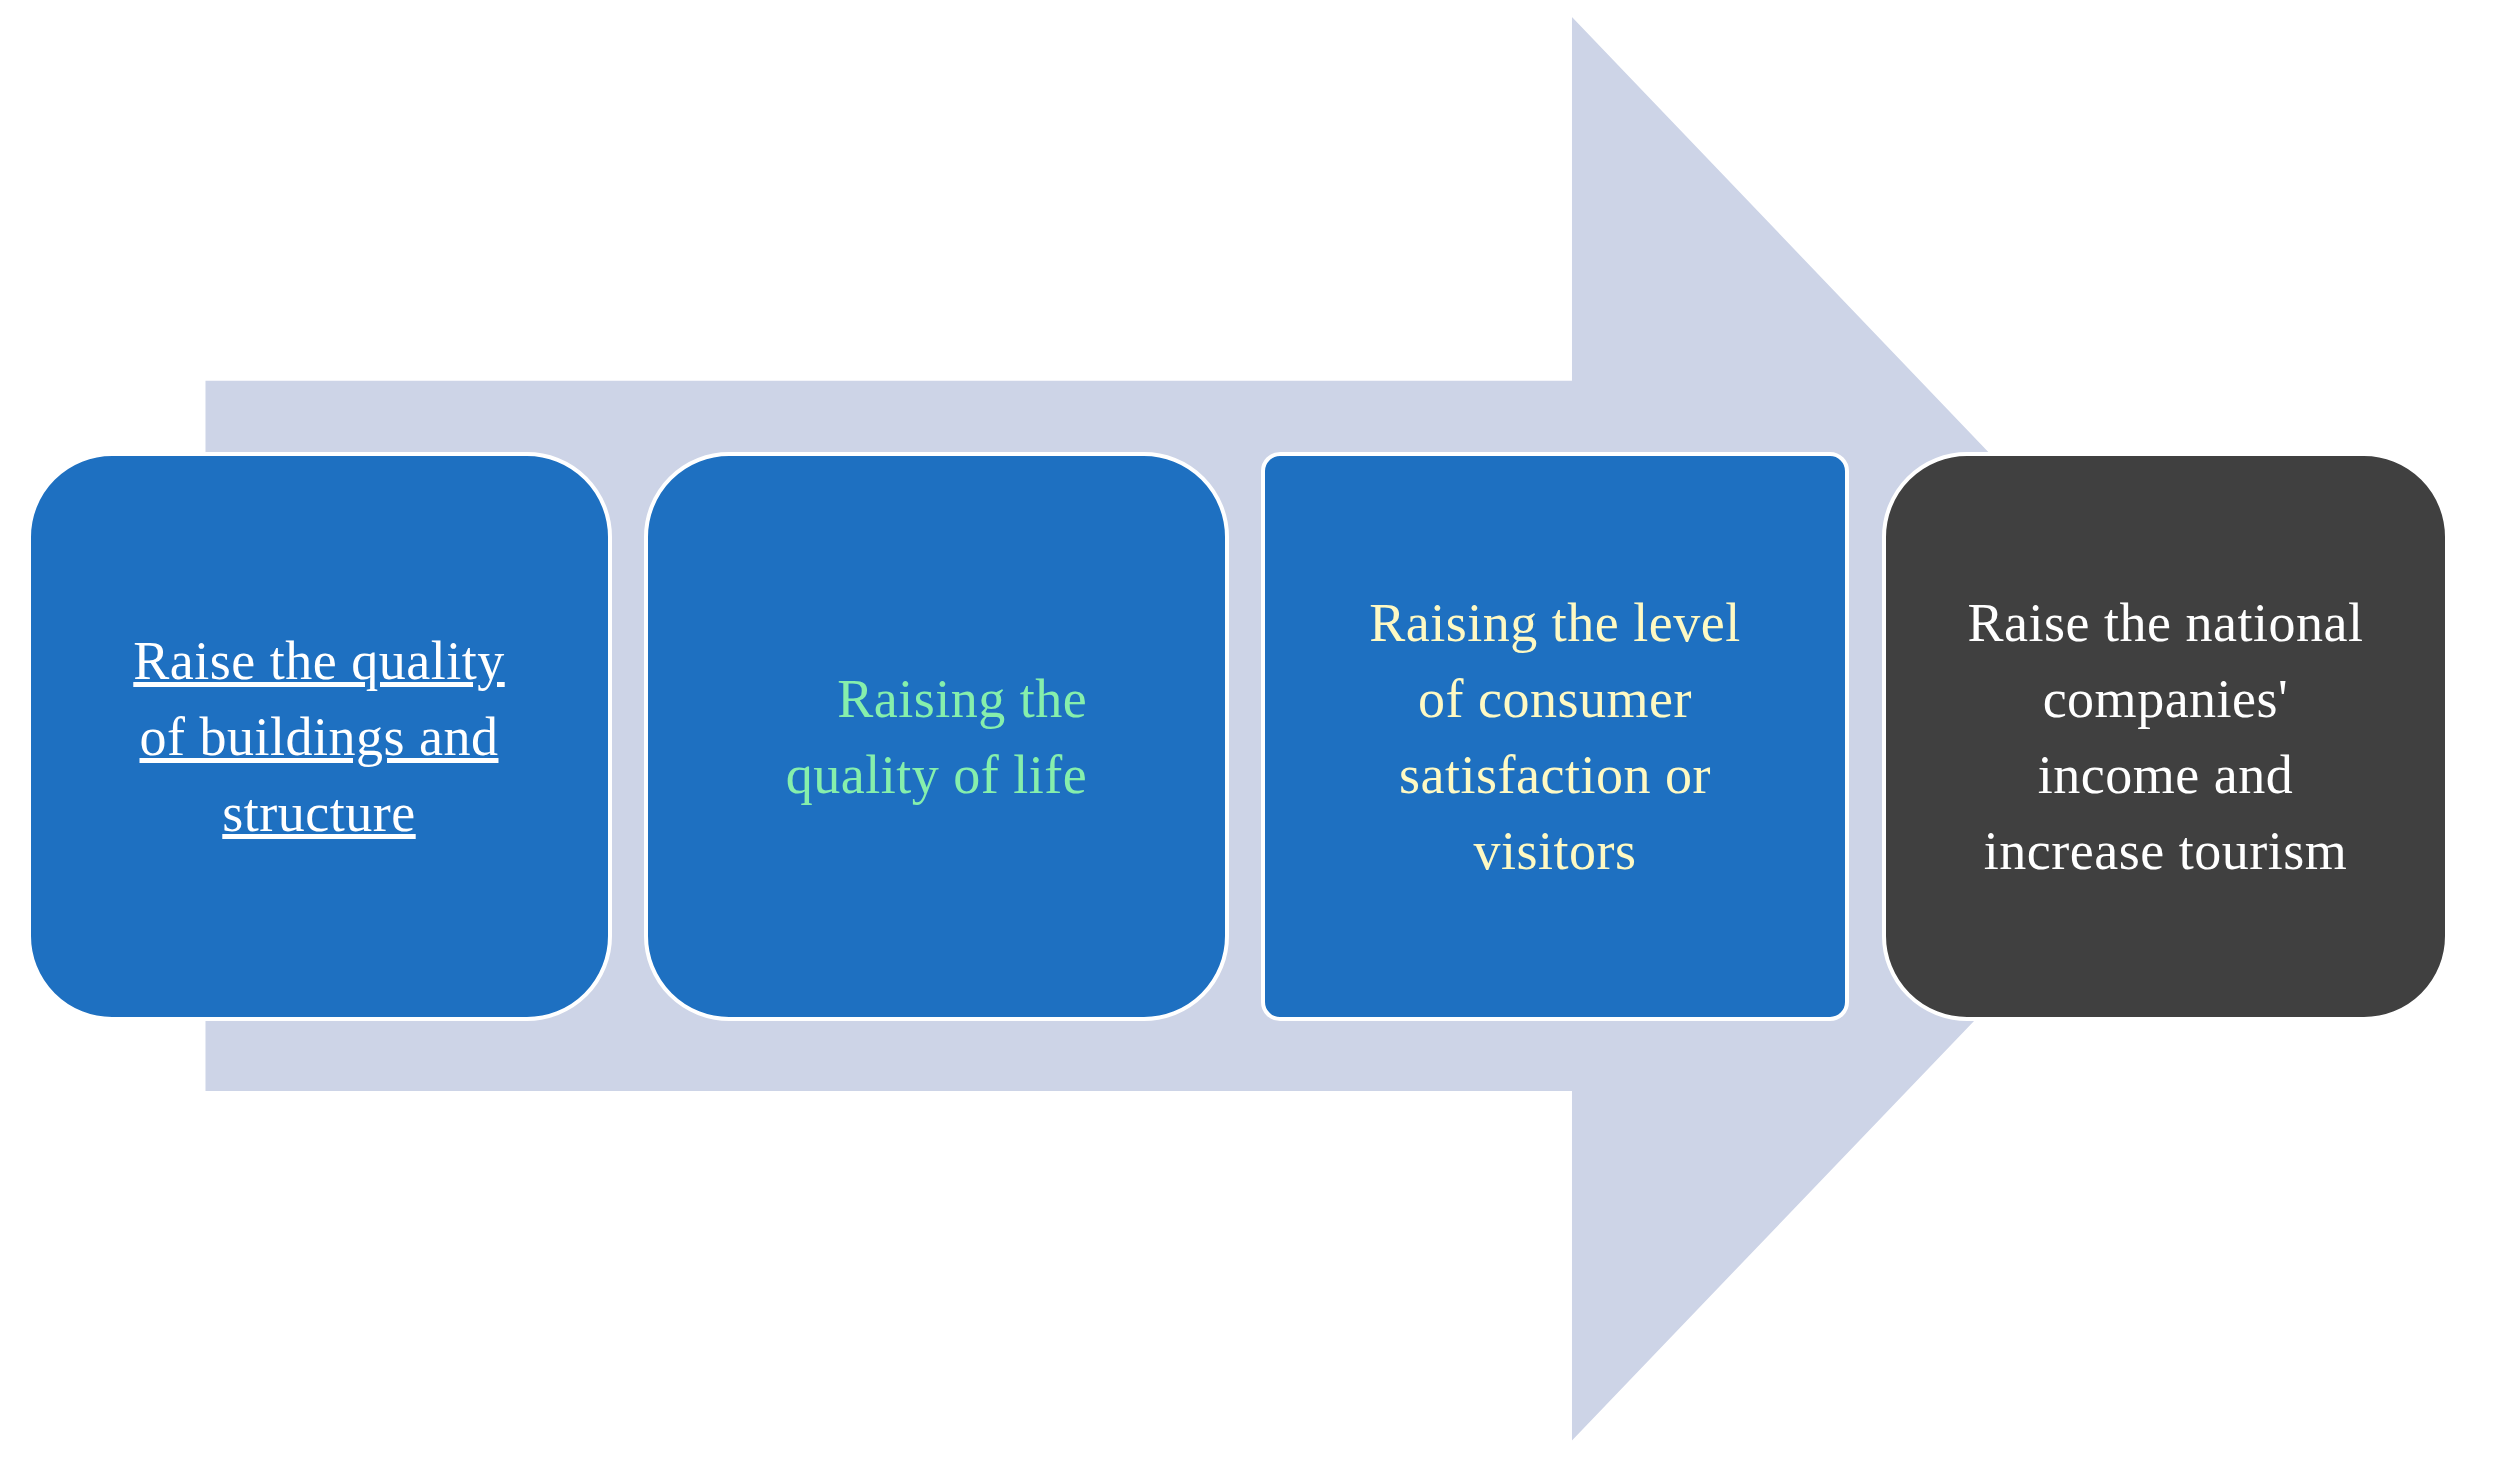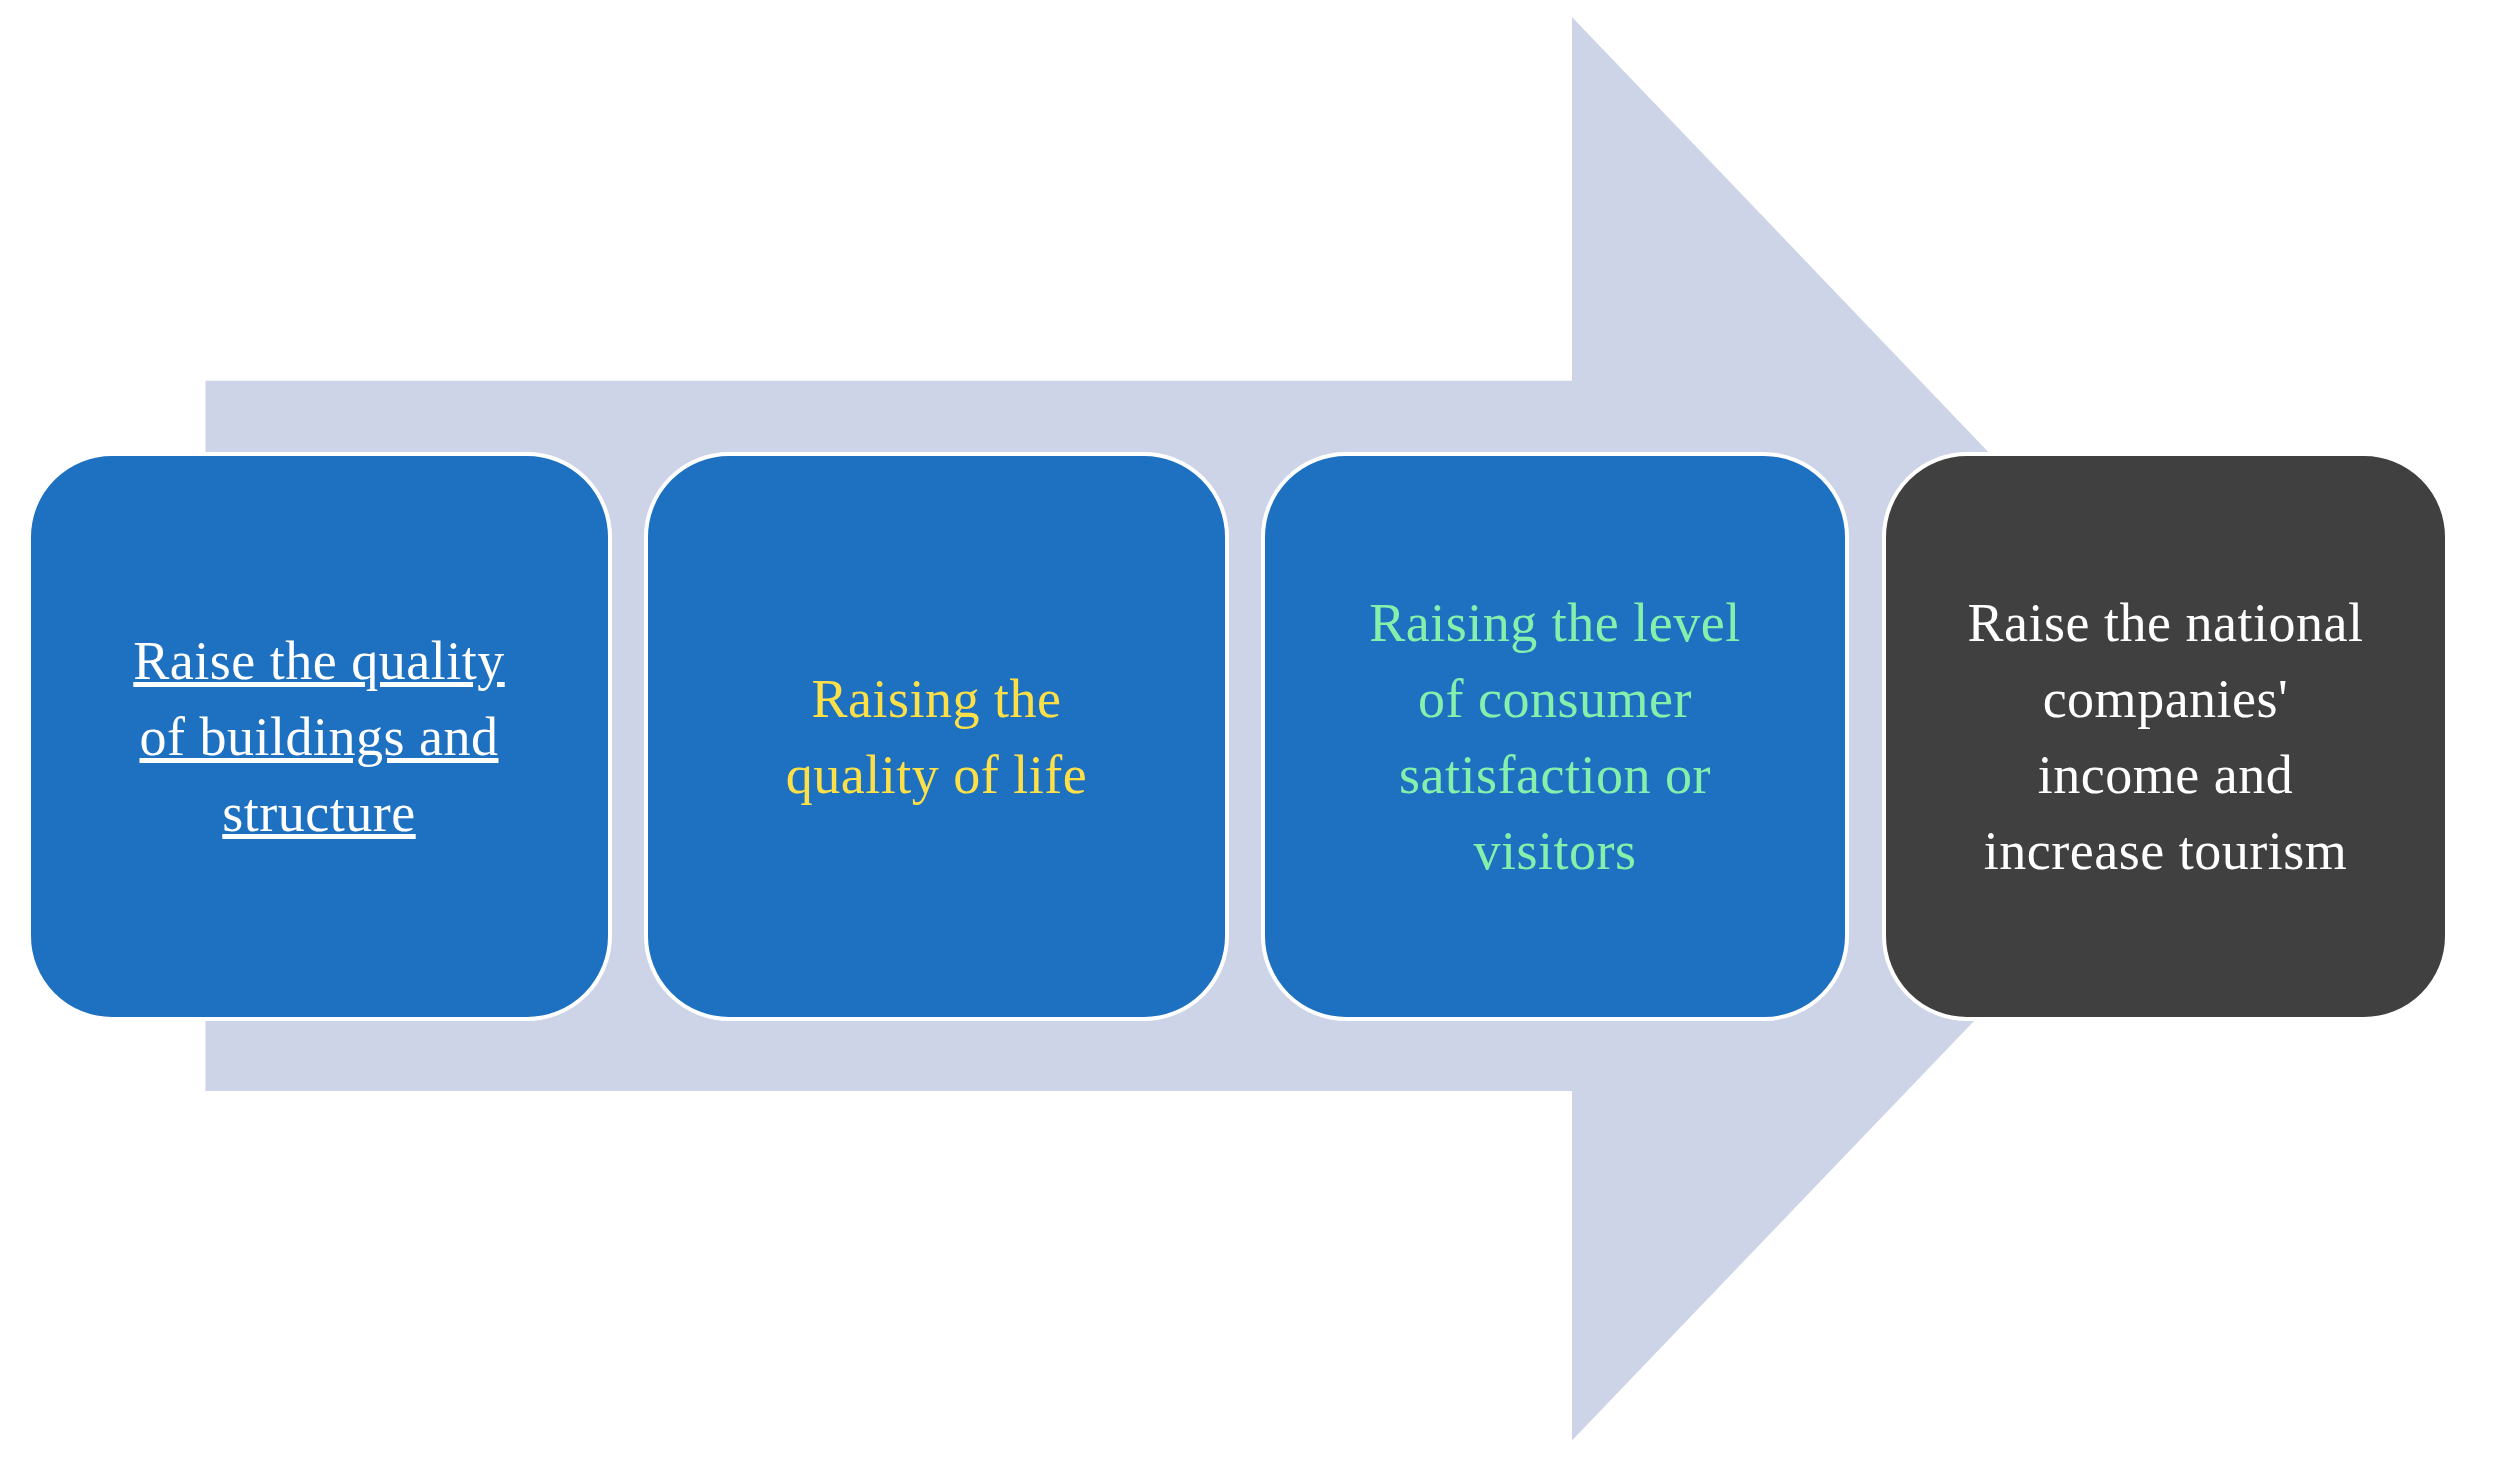--- a/index.html
+++ b/index.html
@@ -49,24 +49,24 @@
 <div id="canvas">
 
   <svg id="arrow-svg" viewBox="0 0 2640 1567" xmlns="http://www.w3.org/2000/svg" aria-hidden="true">
     <polygon id="arrow-poly" points="217,402 1660,402 1660,18 2380,770 1660,1521 1660,1152 217,1152" fill="#CDD4E7"></polygon>
   </svg>
 
   <div class="stage s1" style="background: rgb(30, 112, 193); border-color: rgb(255, 255, 255); color: rgb(255, 255, 255);">Raise the quality
 of buildings and
 structure</div>
 
-  <div class="stage s2" style="background: rgb(30, 112, 193); border-color: rgb(255, 255, 255); color: #fde047;">Raising the
+  <div class="stage s2" style="background: rgb(30, 112, 193); border-color: rgb(255, 255, 255); color: #86efac; text-align: right;">Raising the
 quality of life</div>
 
-  <div class="stage s3" style="background: rgb(30, 112, 193); border-color: rgb(255, 255, 255); color: #86efac;">Raising the level
+  <div class="stage s3" style="background: rgb(30, 112, 193); border-color: rgb(255, 255, 255); color: #fef9c3; border-radius: 19px;">Raising the level
 of consumer
 satisfaction or
 visitors</div>
 
   <div class="stage s4" style="background: #404040; border-color: rgb(255, 255, 255); color: rgb(255, 255, 255);">Raise the national
 companies'
 income and
 increase tourism</div>
 
 </div>

